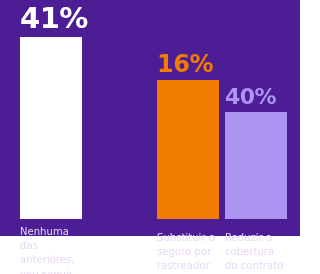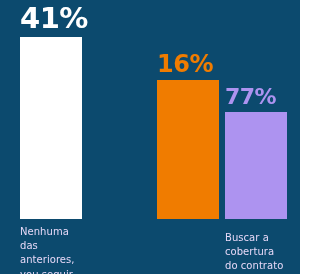--- a/index.html
+++ b/index.html
@@ -8,22 +8,22 @@
   }
   body {
     width: 300px;
     height: 274px;
     overflow: hidden;
     font-family: "DejaVu Sans", sans-serif;
   }
   #chart-root {
     position: relative;
     width: 300px;
-    height: 274px;
-    background: #0c4a6e;
+    height: 236px;
+    background: #4c1d95;
     box-sizing: border-box;
   }
   .plot-area {
     position: absolute;
     left: 0;
     top: 0;
     width: 300px;
     height: 219px;
   }
   .bar-col {
@@ -87,24 +87,25 @@
       <div class="bar-rect" style="height:182px; background:#ffffff;"></div>
     </div>
 
 
     <div class="bar-col c2">
       <div class="value-label" style="bottom:143px; font-size:24px; color:#f07c00;">16%</div>
       <div class="bar-rect" style="height:139px; background:#f07c00;"></div>
     </div>
 
     <div class="bar-col c3">
-      <div class="value-label" style="bottom:111px; font-size:22px; color:#ad93f0;">77%</div>
+      <div class="value-label" style="bottom:111px; font-size:22px; color:#ad93f0;">40%</div>
       <div class="bar-rect" style="height:107px; background:#ad93f0;"></div>
     </div>
 
   </div>
 
   <div class="labels-area">
     <div class="cat-label c0">Nenhuma das anteriores, vou seguir com o seguro tradicional</div>
-    <div class="cat-label c3">Buscar a cobertura do contrato</div>
+    <div class="cat-label c2">Substituir o seguro por rastreador</div>
+    <div class="cat-label c3">Reduzir a cobertura do contrato</div>
   </div>
 
 </div>
 
 </body></html>

